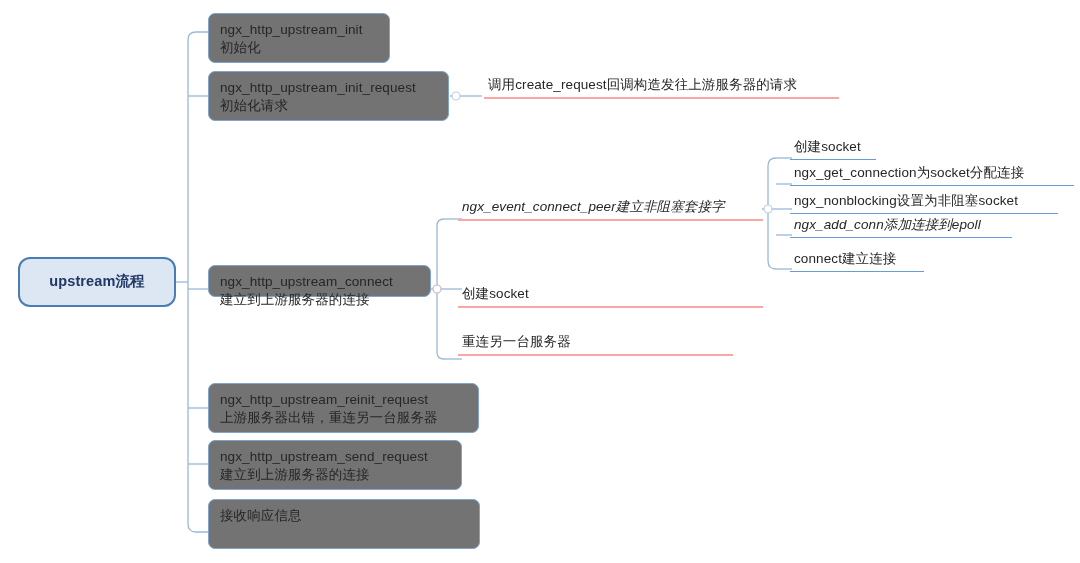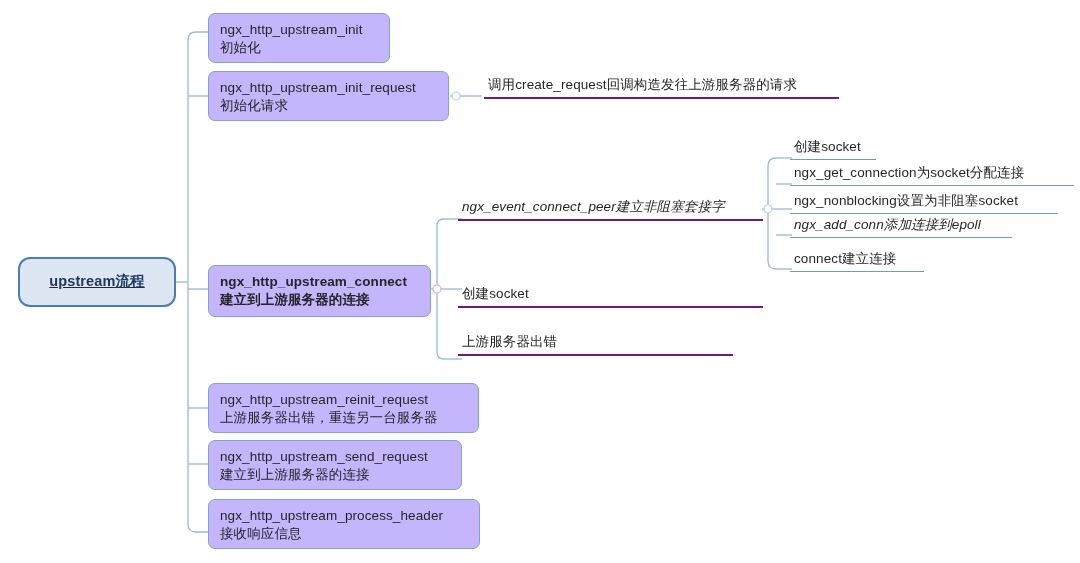--- a/index.html
+++ b/index.html
@@ -20,21 +20,21 @@
     left: 0; top: 0;
     width: 1080px;
     height: 563px;
     pointer-events: none;
   }
 
   
   .node {
     position: absolute;
     box-sizing: border-box;
-    background: #c4b5fd;
+    background: #737373;
     border: 1px solid #7da5cd;
     border-radius: 7px;
     padding: 7px 11px 8px 11px;
     color: #262626;
     line-height: 1.32;
     white-space: nowrap;
   }
   .node .ln1 {
     font-size: 13.5px;
     letter-spacing: 0.1px;
@@ -44,37 +44,36 @@
     letter-spacing: 0.1px;
   }
   .node.root {
     background: #dde7f3;
     border: 2.5px solid #4a7cb5;
     border-radius: 12px;
     display: flex;
     align-items: center;
     justify-content: center;
     padding: 0;
-    text-decoration: underline;
   }
   .node.root .ln1 {
     font-weight: bold;
     font-size: 14.5px;
     color: #1f3864;
   }
 
   
   .tnode {
     position: absolute;
     box-sizing: border-box;
     white-space: nowrap;
     color: #262626;
     line-height: 1.32;
     padding: 0 2px 3px 4px;
-    border-bottom: 2px solid #701a75;
+    border-bottom: 2px solid #fca5a5;
   }
   .tnode .ln1 { font-size: 13.5px; letter-spacing: 0.1px; }
   .tnode .ln2 { font-size: 13.5px; letter-spacing: 0.1px; }
   .tnode.thin { border-bottom: 1.6px solid #6c9ad2; }
 </style>
 </head>
 <body>
 
 <div id="canvas">
 
@@ -129,54 +128,53 @@
   <div class="node" style="left:208px; top:13px; width:182px; height:50px;">
     <div class="ln1">ngx_http_upstream_init</div>
     <div class="ln2">初始化</div>
   </div>
 
   <div class="node" style="left:208px; top:71px; width:241px; height:50px;">
     <div class="ln1">ngx_http_upstream_init_request</div>
     <div class="ln2">初始化请求</div>
   </div>
 
-  <div class="node" style="left:208px; top:265px; width:223px; height:52px;font-weight:bold;">
+  <div class="node" style="left:208px; top:265px; width:223px; height:32px;">
     <div class="ln1">ngx_http_upstream_connect</div>
     <div class="ln2">建立到上游服务器的连接</div>
   </div>
 
   <div class="node" style="left:208px; top:383px; width:271px; height:50px;">
     <div class="ln1">ngx_http_upstream_reinit_request</div>
     <div class="ln2">上游服务器出错，重连另一台服务器</div>
   </div>
 
   <div class="node" style="left:208px; top:440px; width:254px; height:50px;">
     <div class="ln1">ngx_http_upstream_send_request</div>
     <div class="ln2">建立到上游服务器的连接</div>
   </div>
 
   <div class="node" style="left:208px; top:499px; width:272px; height:50px;">
-    <div class="ln1">ngx_http_upstream_process_header</div>
     <div class="ln2">接收响应信息</div>
   </div>
 
   <div class="tnode" style="left:484px; top:76px; width:355px;">
     <div class="ln1">调用create_request回调构造发往上游服务器的请求</div>
   </div>
 
   <div class="tnode" style="left:458px; top:198px; width:305px;font-style:italic;">
     <div class="ln1">ngx_event_connect_peer建立非阻塞套接字</div>
   </div>
 
   <div class="tnode" style="left:458px; top:285px; width:305px;">
     <div class="ln2">创建socket</div>
   </div>
 
   <div class="tnode" style="left:458px; top:333px; width:275px;">
-    <div class="ln2">上游服务器出错</div>
+    <div class="ln2">重连另一台服务器</div>
   </div>
 
   <div class="tnode thin" style="left:790px; top:138px; width:86px;">
     <div class="ln1">创建socket</div>
   </div>
 
   <div class="tnode thin" style="left:790px; top:164px; width:284px;">
     <div class="ln1">ngx_get_connection为socket分配连接</div>
   </div>
 

